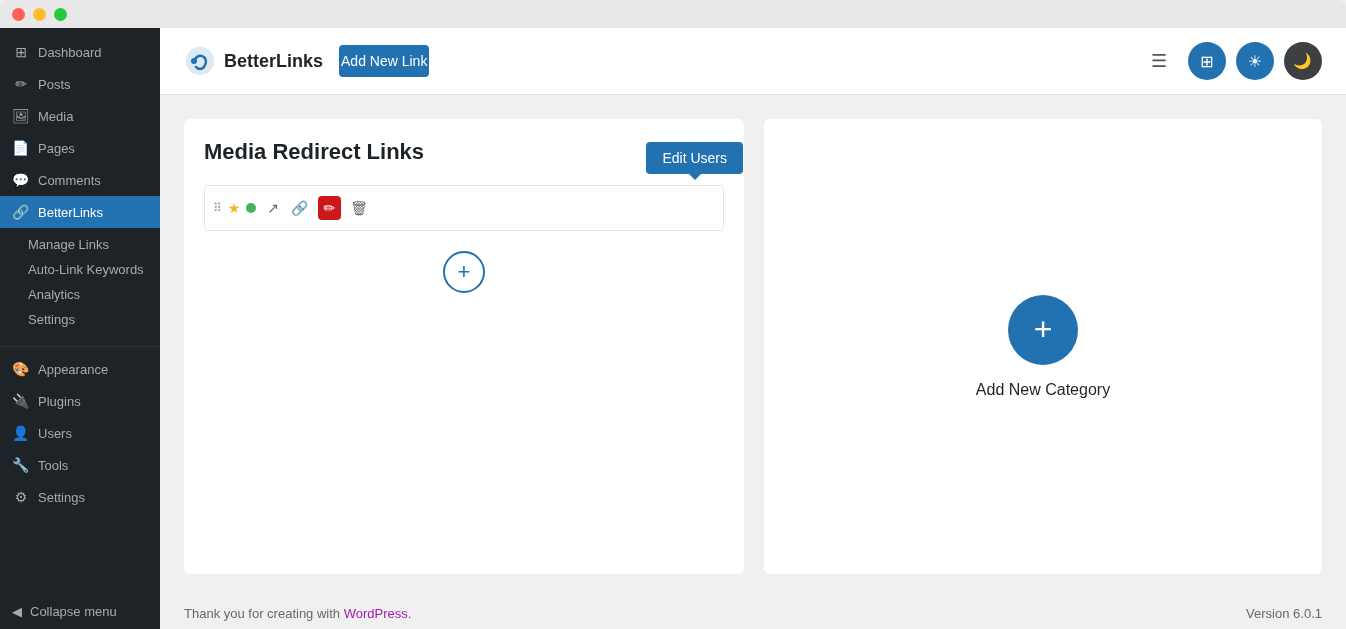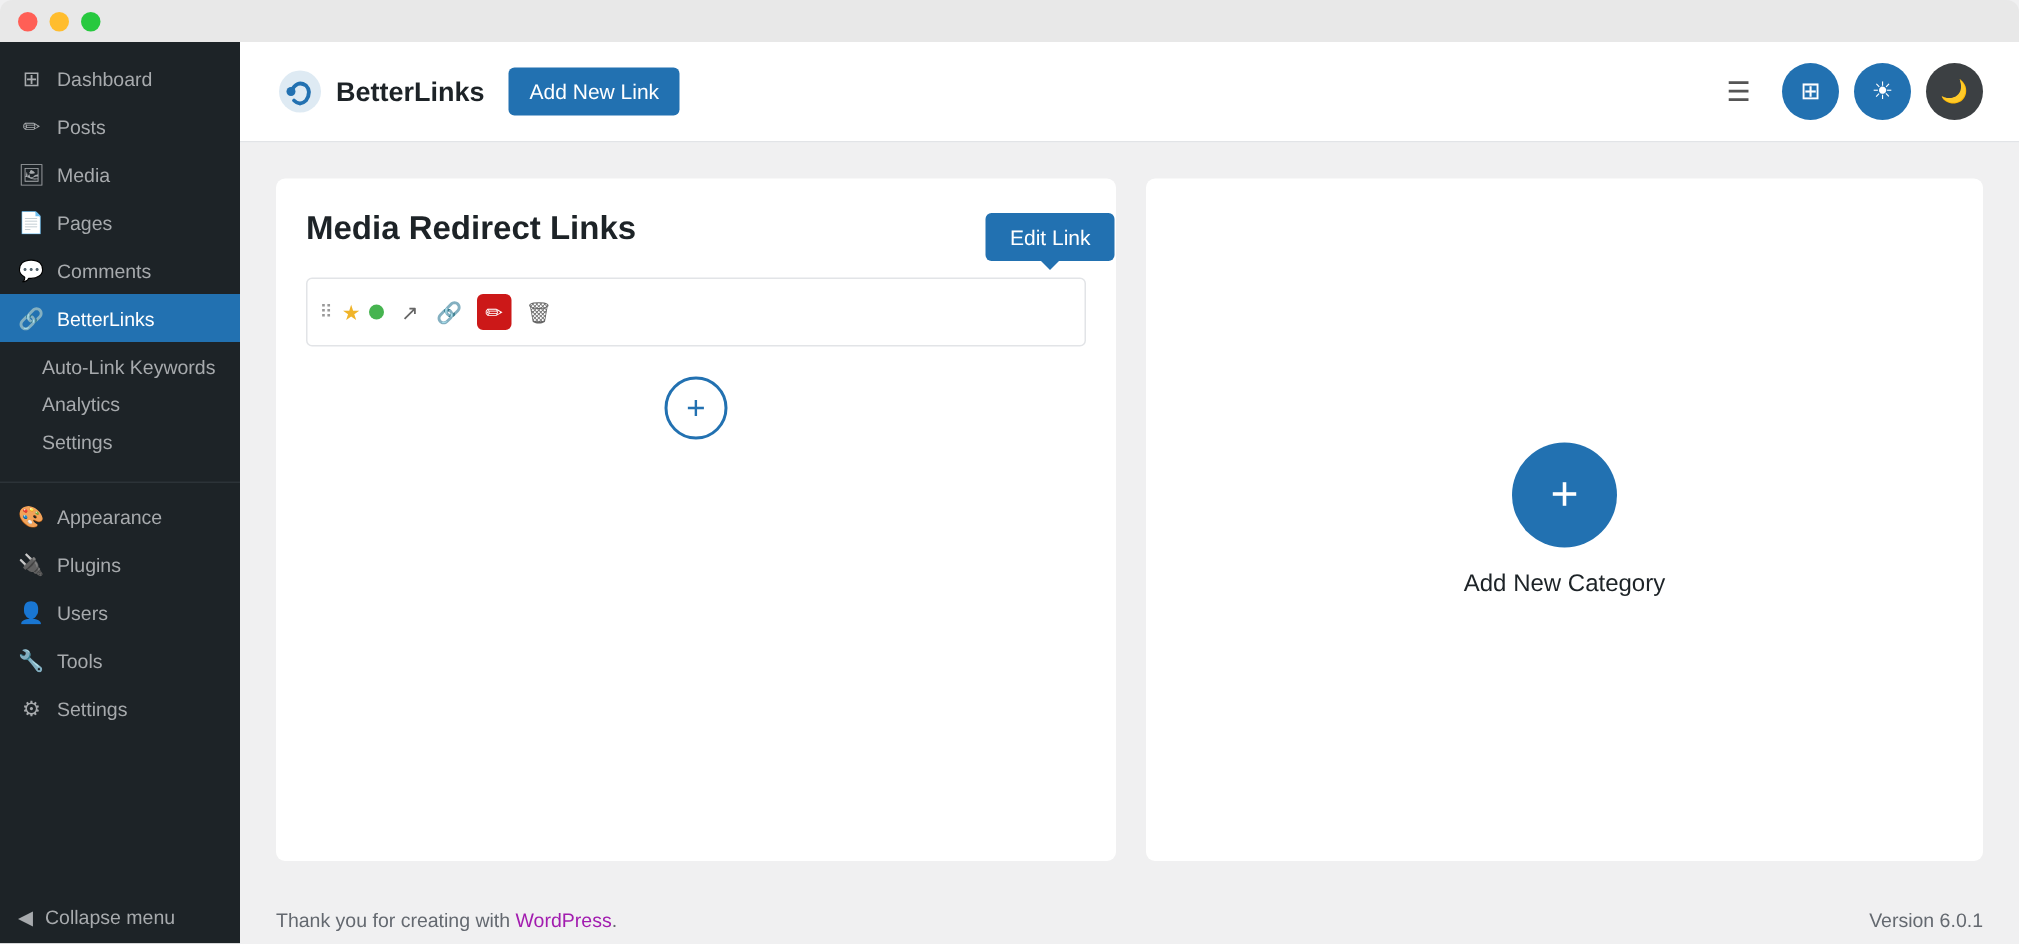--- a/index.html
+++ b/index.html
@@ -112,21 +112,21 @@
     }
     .brand-name {
       font-size: 18px;
       font-weight: 600;
       color: #1d2327;
     }
     .add-new-btn {
       background: #2271b1;
       color: #fff;
       border: none;
-      padding: 8px 14px;
+      padding: 8px 2px;
       border-radius: 4px;
       font-size: 14px;
       font-weight: 500;
       cursor: pointer;
       text-align: right;
     }
 
     .topbar-right {
       display: flex;
       align-items: center;
@@ -356,20 +356,23 @@
     </div>
     <div class="sidebar-item">
       <span class="icon">💬</span>
       <span>Comments</span>
     </div>
     <div class="sidebar-item active">
       <span class="icon">🔗</span>
       <span>BetterLinks</span>
     </div>
     <div class="sidebar-submenu">
+      <div class="sidebar-submenu-item">
+        <span>Manage Links</span>
+      </div>
       <div class="sidebar-submenu-item">
         <span>Auto-Link Keywords</span>
       </div>
       <div class="sidebar-submenu-item">
         <span>Analytics</span>
       </div>
       <div class="sidebar-submenu-item">
         <span>Settings</span>
       </div>
     </div>
@@ -449,21 +452,21 @@
             </button>
             <button class="link-action-btn edit-active">
               <span>✏</span>
             </button>
             <button class="link-action-btn">
               <span>🗑</span>
             </button>
           </div>
 
           <div class="edit-tooltip">
-            <span>Edit Link</span>
+            <span>Edit Users</span>
           </div>
         </div>
         <div style="display:flex; justify-content:center; margin-top:20px;">
           <button class="add-link-btn">
             <span>+</span>
           </button>
         </div>
       </div>
 
       <div class="category-card">

